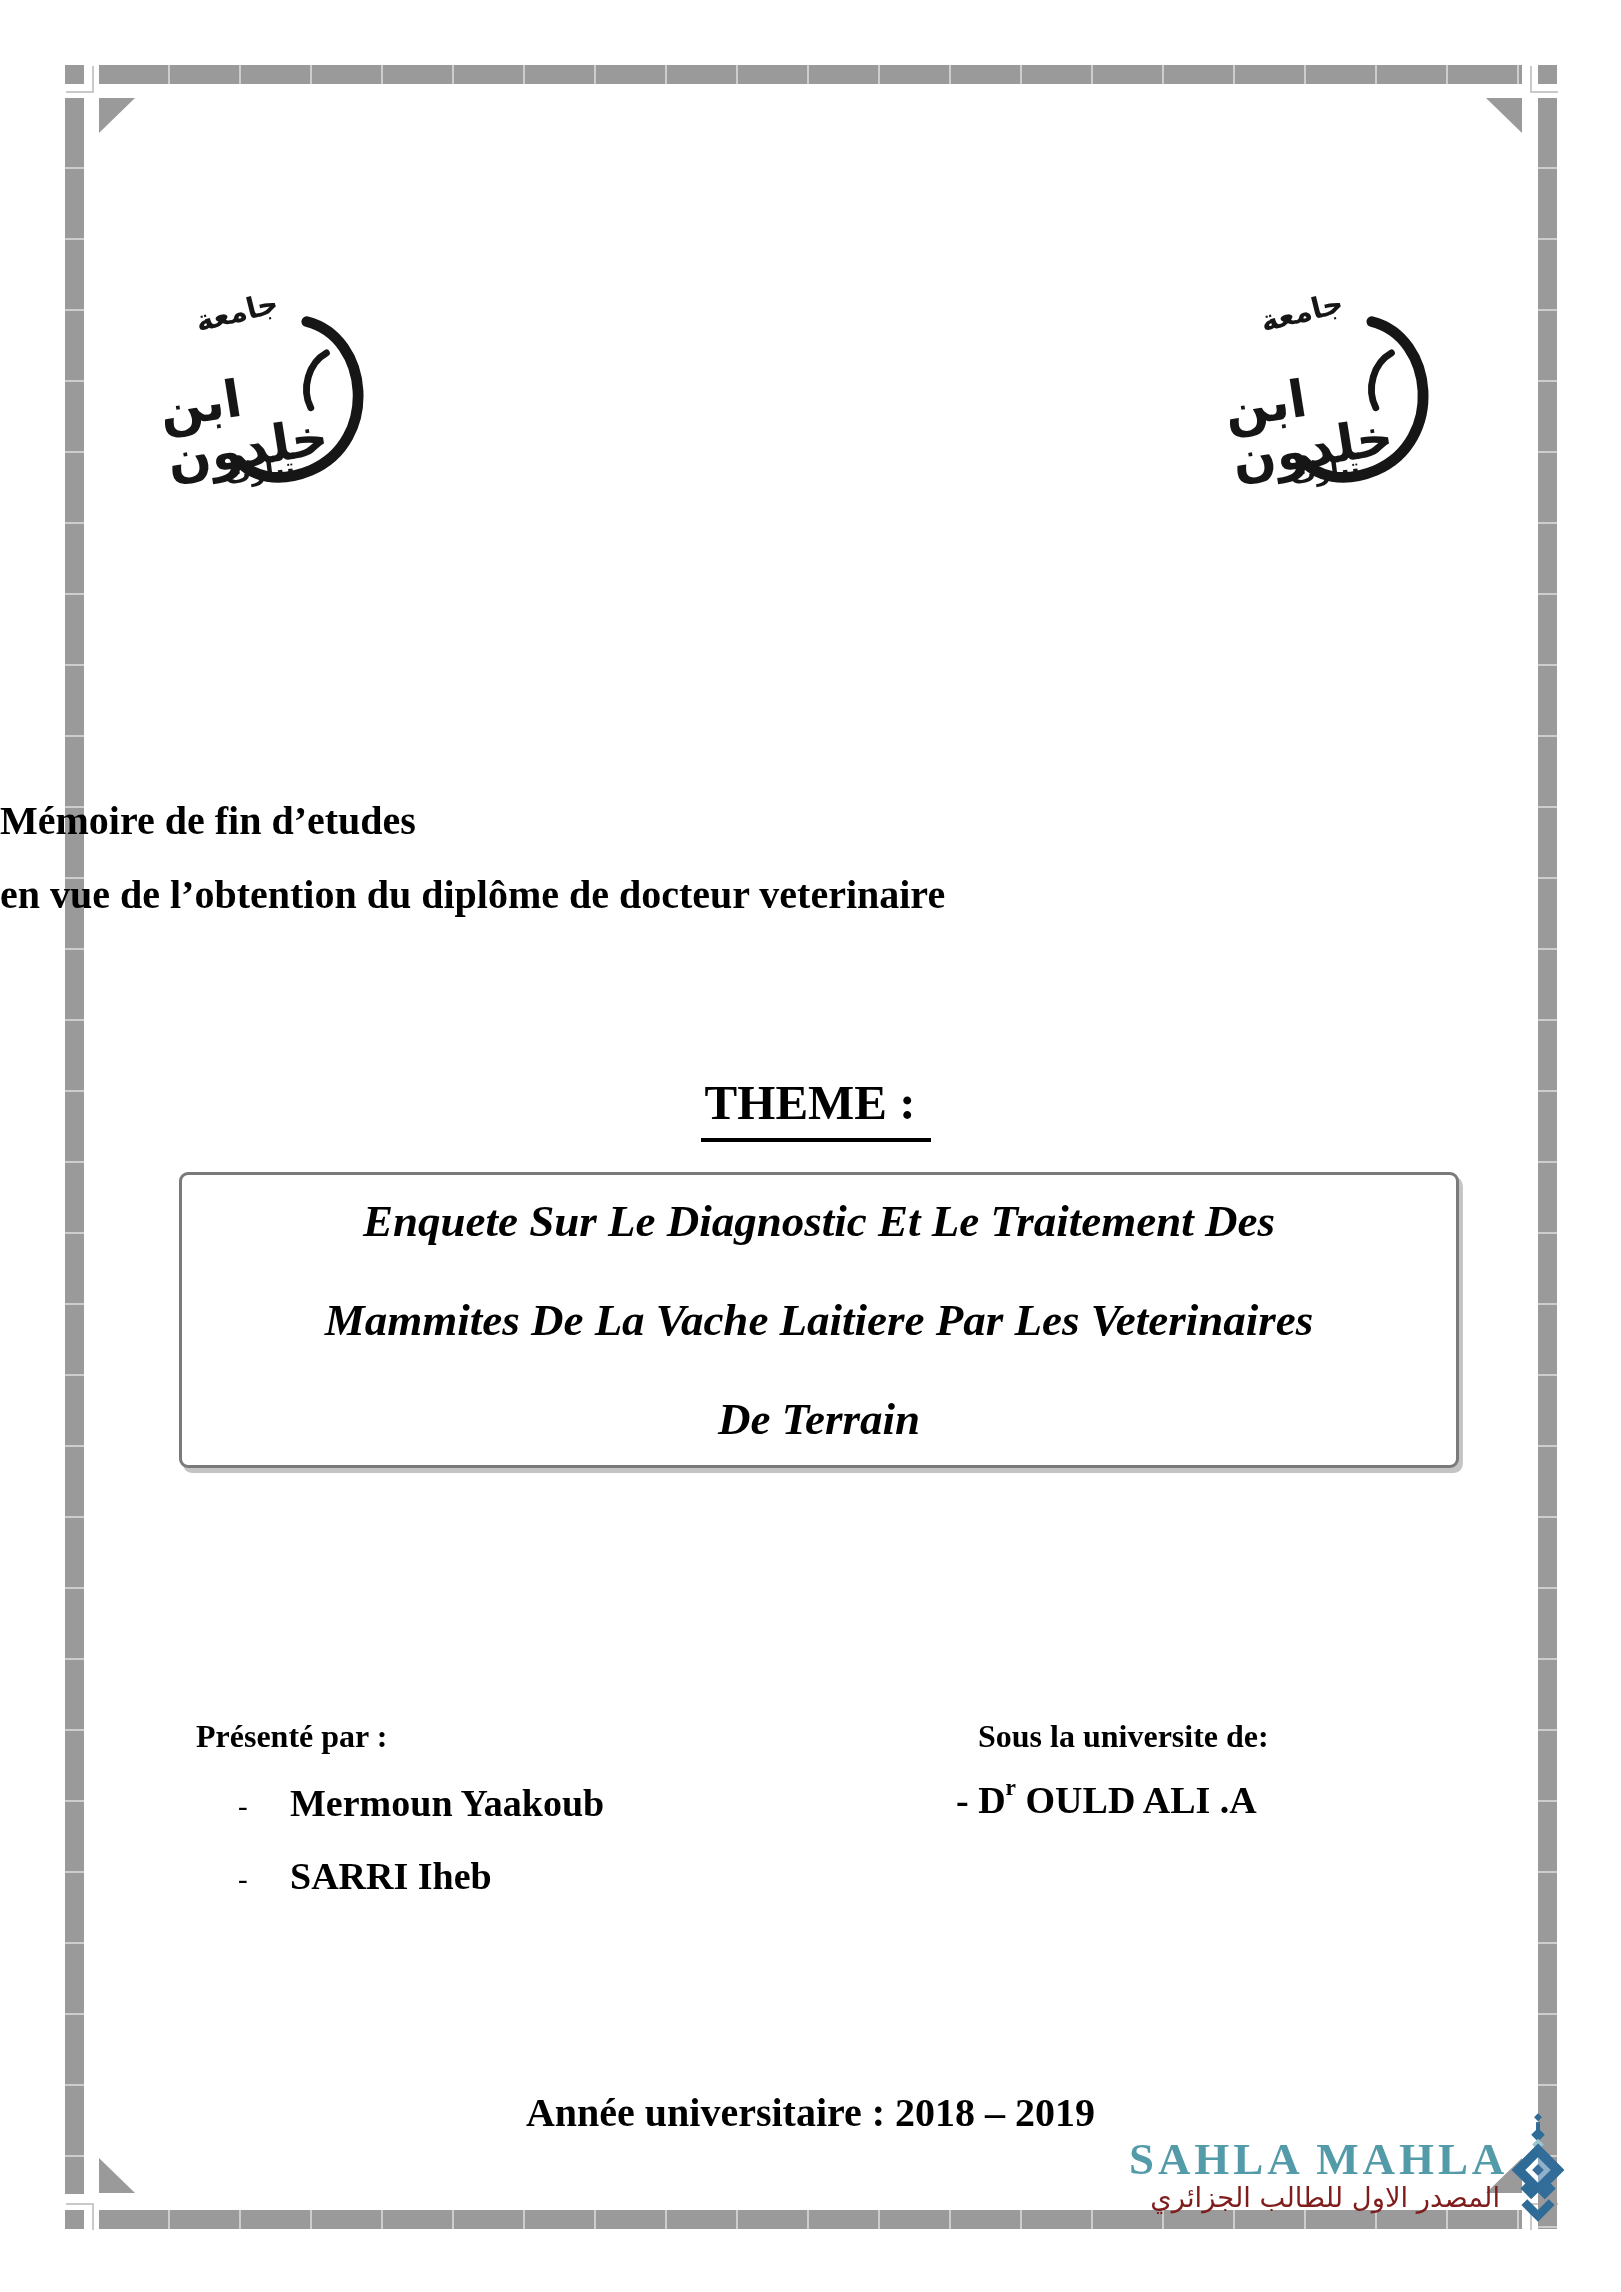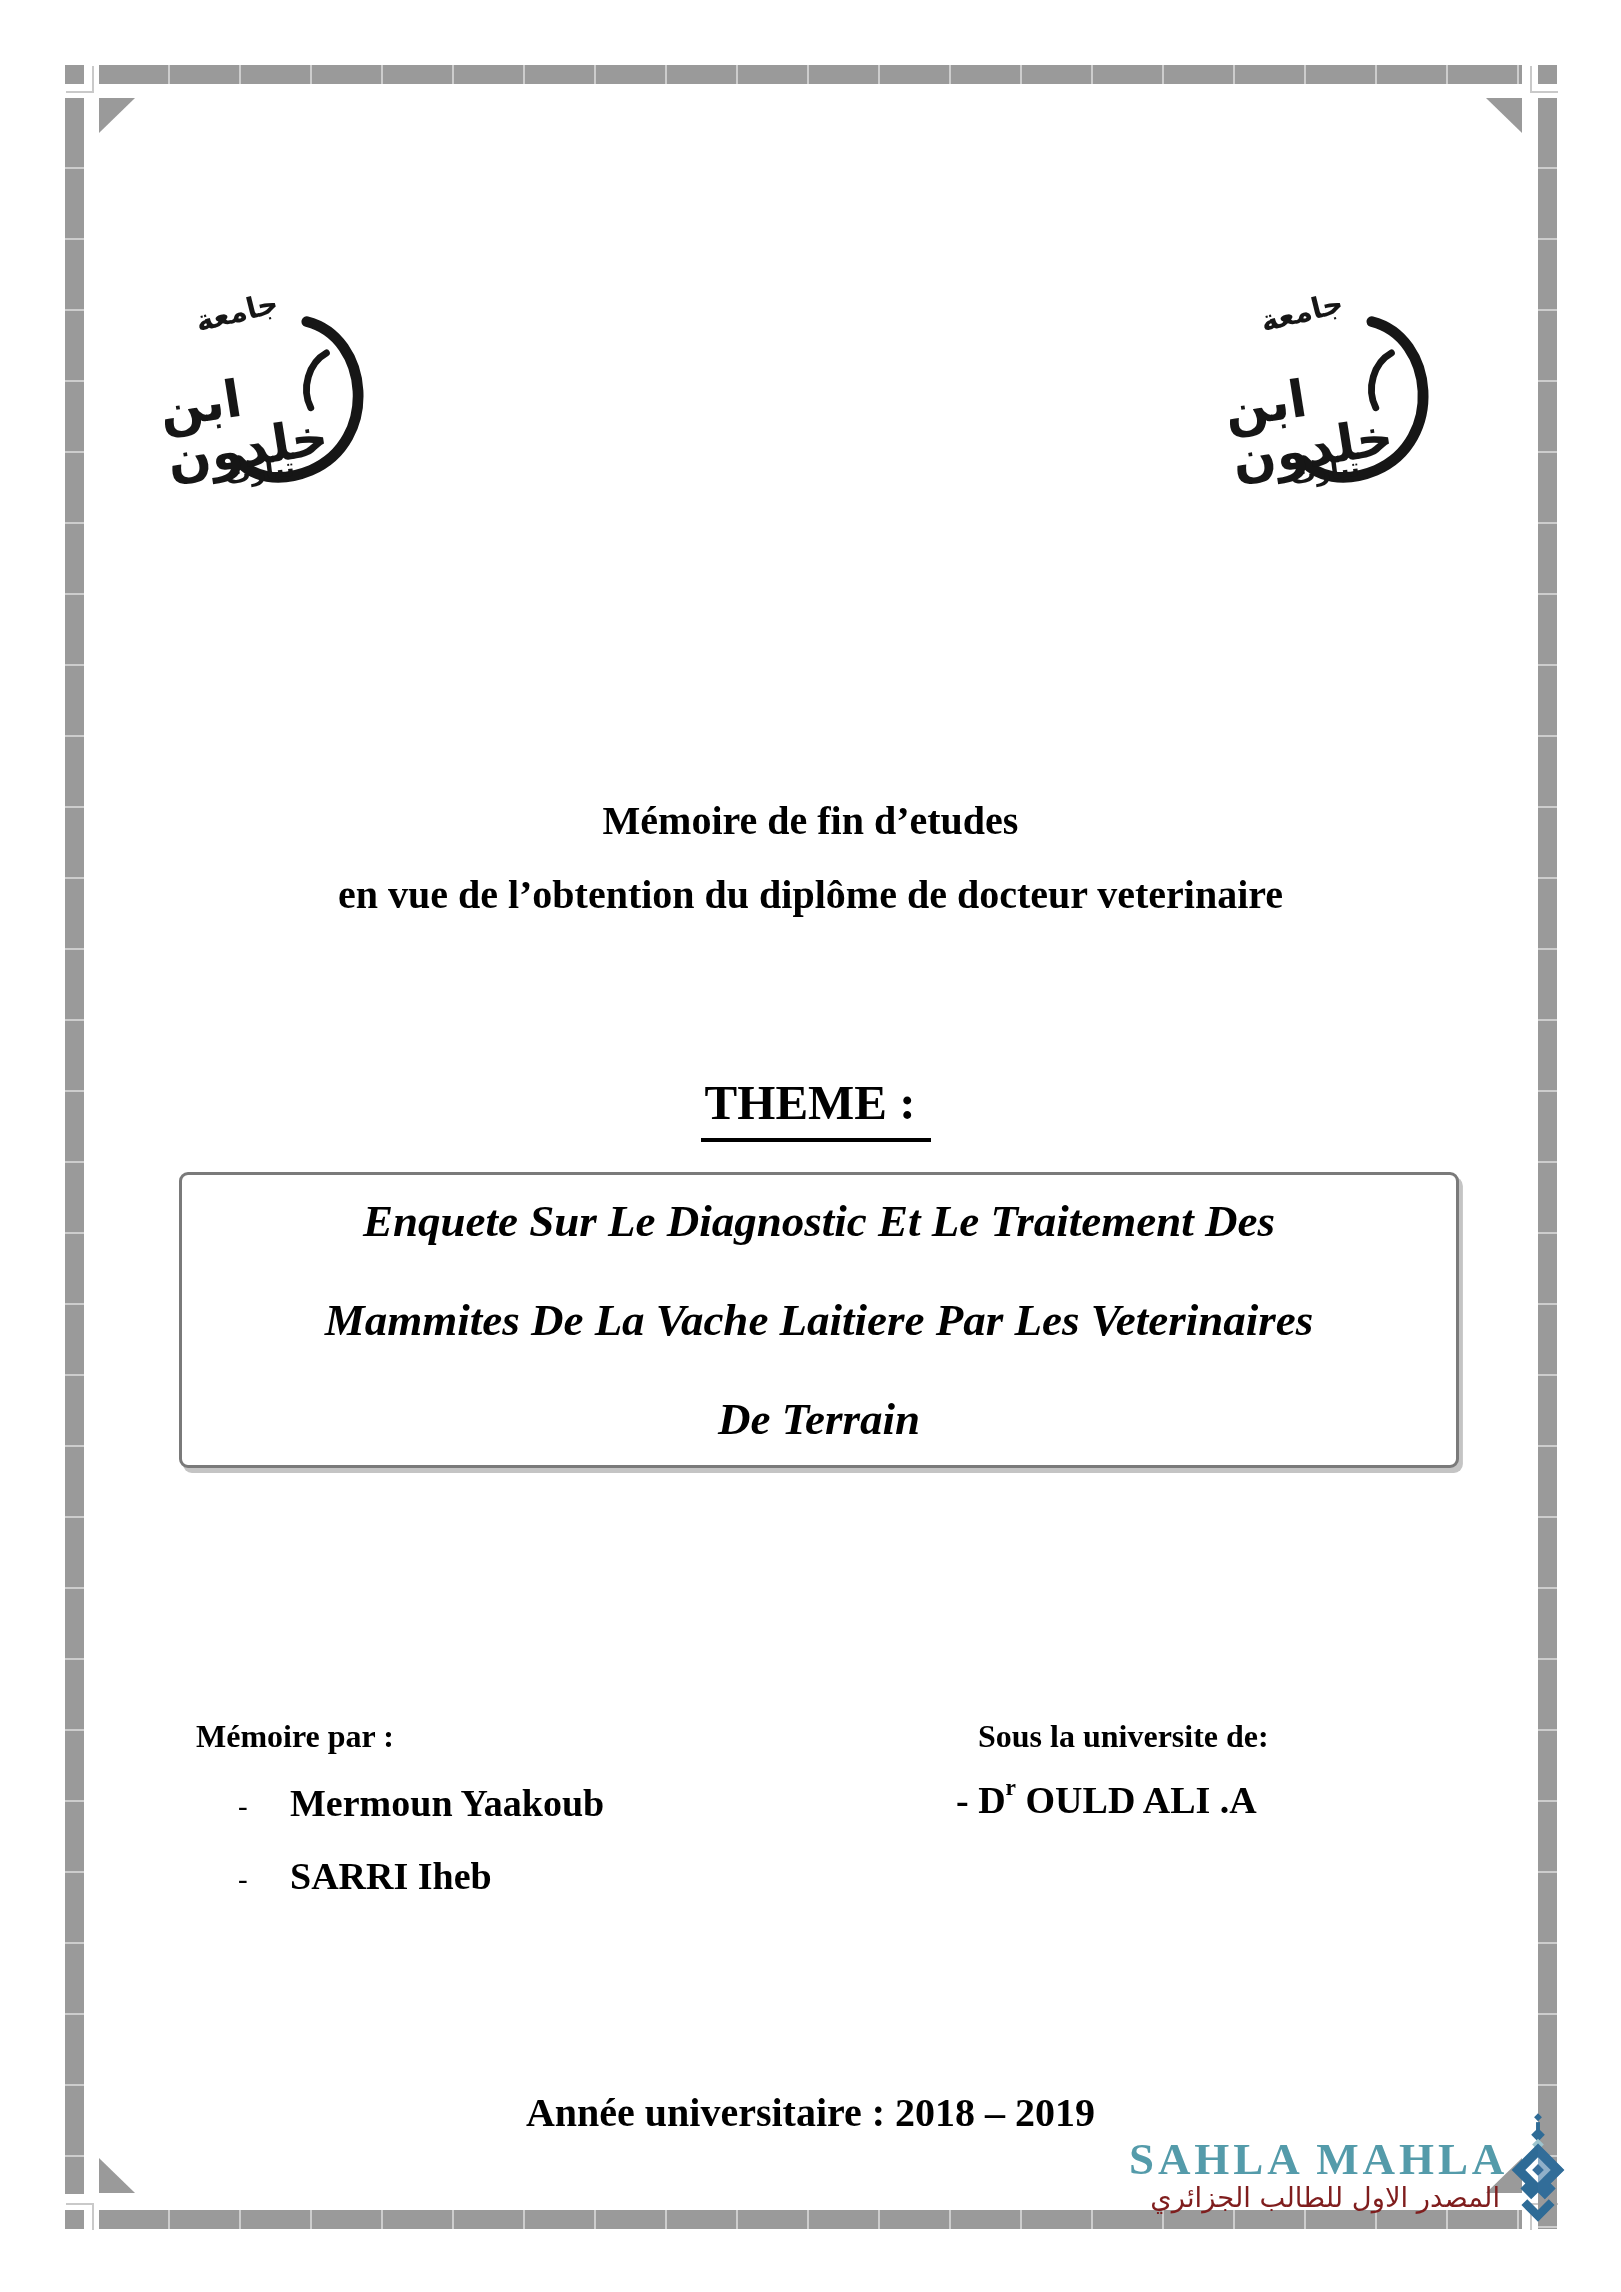--- a/index.html
+++ b/index.html
@@ -52,21 +52,21 @@
 
   .header-block {
     left: 0; right: 0; top: 140px;
     text-align: center;
     font-size: 39px;
     line-height: 75px;
   }
 
   .memoir-block {
     left: 0; right: 0; top: 784px;
-    text-align: center;
+    text-align: left;
     font-weight: bold;
     font-size: 40px;
     line-height: 74px;
   }
 
   .theme-heading {
     left: 11px; right: 0; top: 1074px;
     text-align: center;
     font-size: 49px;
     font-weight: bold;
@@ -180,21 +180,21 @@
   <div class="txt theme-heading">
     <span>THEME :</span>
   </div>
 
   <div class="txt theme-box">
     <div>Enquete Sur Le Diagnostic Et Le Traitement Des</div>
     <div>Mammites De La Vache Laitiere Par Les Veterinaires</div>
     <div>De Terrain</div>
   </div>
 
-  <div class="txt presented-label">Mémoire par :</div>
+  <div class="txt presented-label">Présenté par :</div>
   <div class="txt direction-label">Sous la universite de:</div>
 
   <div class="txt presenter presenter-1">
     <span class="bullet">-</span>
     <span>Mermoun Yaakoub</span>
   </div>
   <div class="txt presenter presenter-2">
     <span class="bullet">-</span>
     <span>SARRI Iheb</span>
   </div>

